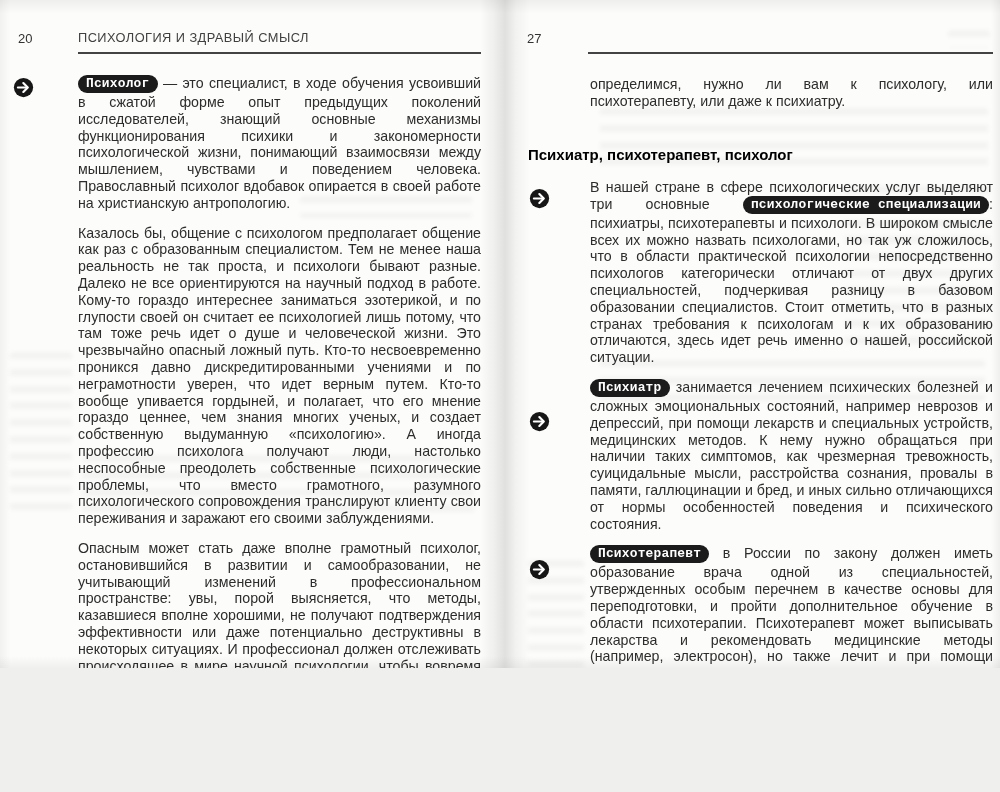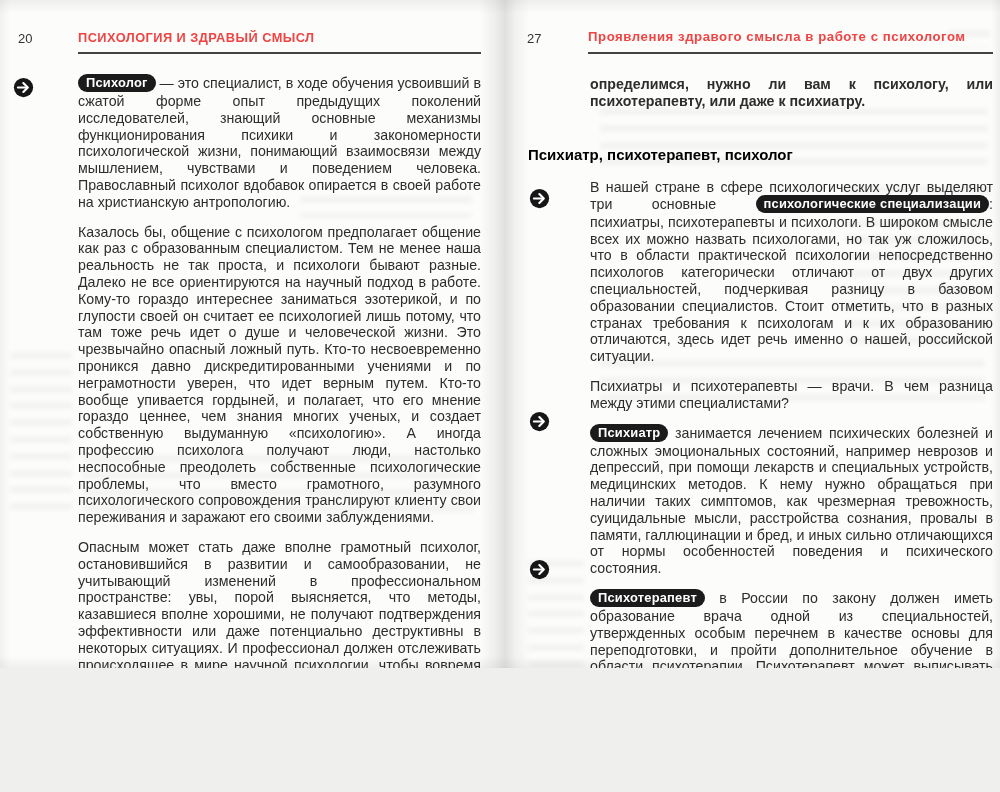--- a/index.html
+++ b/index.html
@@ -21,43 +21,43 @@
   .gutter {
     position:absolute; left:480px; top:0; width:50px; height:100%; z-index:1;
     background:linear-gradient(90deg, rgba(0,0,0,0) 0%, rgba(0,0,0,0.05) 28%,
                rgba(0,0,0,0.11) 50%, rgba(0,0,0,0.04) 72%, rgba(0,0,0,0) 100%);
   }
 
   .pagenum { position:absolute; font-size:13px; color:#333; z-index:3; }
   .pn-left  { left:18px;  top:31px; }
   .pn-right { left:527px; top:31px; }
 
-  .running-head { position:absolute; font-weight:700; color:#ef4444; z-index:3; white-space:nowrap; }
+  .running-head { position:absolute; font-weight:400; color:#404040; z-index:3; white-space:nowrap; }
   .head-left  { left:78px;  top:30px; font-size:12.8px; letter-spacing:0.45px; }
   .head-right { left:588px; top:29px; font-size:13.2px; letter-spacing:0.55px; }
 
   .rule { position:absolute; height:2px; background:#434343; z-index:3; }
   .rule-left  { left:78px;  top:52px; width:403px; }
   .rule-right { left:588px; top:52px; width:405px; }
 
   .col { position:absolute; font-size:14.2px; line-height:16.8px; text-align:justify; z-index:3; }
   .col p { margin:0 0 13px 0; }
   .col p:last-child { margin-bottom:0; }
   .col-left    { left:78px;  top:75px;  width:403px; }
-  .col-r-intro { left:590px; top:76px;  width:403px;font-weight:bold; }
+  .col-r-intro { left:590px; top:76px;  width:403px; }
   .col-r-main  { left:590px; top:179px; width:403px; }
 
   .subheading { position:absolute; left:528px; top:146px; font-size:15px;
                 font-weight:700; color:#000000; z-index:3; }
 
   .badge {
     display:inline-block; background:#1b1b1b; color:#fff;
     font-weight:700; font-size:12.9px; line-height:15px;
     padding:1px 8px 2px; border-radius:9px;
-    position:relative; top:-1px; letter-spacing:0.2px; white-space:nowrap;
+    position:relative; top:-1px; letter-spacing:0.2px; white-space:nowrap;font-family:Liberation Mono, monospace;
   }
 
   .arrow-marker { position:absolute; width:21px; height:21px; z-index:3; }
   .arr-1 { left:13px;  top:77px;  }
   .arr-2 { left:529px; top:188px; }
   .arr-3 { left:529px; top:411px; }
   .arr-4 { left:529px; top:559px; }
 
   
   .ghost {
@@ -102,21 +102,20 @@
   </span>
 
   <div class="col col-left">
     <p><span class="badge">Психолог</span><span> — это специалист, в ходе обучения усвоивший в сжатой форме опыт предыдущих поколений исследователей, знающий основные механизмы функционирования психики и закономерности психологической жизни, понимающий взаимосвязи между мышлением, чувствами и поведением человека. Православный психолог вдобавок опирается в своей работе на христианскую антропологию.</span></p>
     <p><span>Казалось бы, общение с психологом предполагает общение как раз с образованным специалистом. Тем не менее наша реальность не так проста, и психологи бывают разные. Далеко не все ориентируются на научный подход в работе. Кому-то гораздо интереснее заниматься эзотерикой, и по глупости своей он считает ее психологией лишь потому, что там тоже речь идет о душе и человеческой жизни. Это чрезвычайно опасный ложный путь. Кто-то несвоевременно проникся давно дискредитированными учениями и по неграмотности уверен, что идет верным путем. Кто-то вообще упивается гордыней, и полагает, что его мнение гораздо ценнее, чем знания многих ученых, и создает собственную выдуманную «психологию». А иногда профессию психолога получают люди, настолько неспособные преодолеть собственные психологические проблемы, что вместо грамотного, разумного психологического сопровождения транслируют клиенту свои переживания и заражают его своими заблуждениями.</span></p>
     <p><span>Опасным может стать даже вполне грамотный психолог, остановившийся в развитии и самообразовании, не учитывающий изменений в профессиональном пространстве: увы, порой выясняется, что методы, казавшиеся вполне хорошими, не получают подтверждения эффективности или даже потенциально деструктивны в некоторых ситуациях. И профессионал должен отслеживать происходящее в мире научной психологии, чтобы вовремя скорректировать свой «рабочий портфель». Этим психология очень похожа на медицину — врач тоже обязан постоянно подтверждать и повышать квалификацию, как и учитель, и многие другие специалисты.</span></p>
     <p><span>Попробуем разобраться с некоторыми типами психологов и понять, кто из них вполне подходит для сотрудничества, а от кого стоит держаться в стороне. Но для начала давайте</span></p>
   </div>
 
   <div class="pagenum pn-right">27</div>
-  <div class="running-head head-right">Проявления здравого смысла в работе с психологом</div>
   <div class="rule rule-right"></div>
 
   <div class="col col-r-intro">
     <p><span>определимся, нужно ли вам к психологу, или психотерапевту, или даже к психиатру.</span></p>
   </div>
 
   <div class="subheading">Психиатр, психотерапевт, психолог</div>
 
   <span class="arrow-marker arr-2">
     <svg viewBox="0 0 24 24" width="21" height="21">
@@ -135,18 +134,17 @@
   <span class="arrow-marker arr-4">
     <svg viewBox="0 0 24 24" width="21" height="21">
       <circle cx="12" cy="12" r="11" fill="#161616"></circle>
       <path d="M5.6 12h10.5" stroke="#fff" stroke-width="2.5" fill="none" stroke-linecap="round"></path>
       <path d="M11.8 6.9l5.1 5.1-5.1 5.1" stroke="#fff" stroke-width="2.5" fill="none" stroke-linecap="round" stroke-linejoin="round"></path>
     </svg>
   </span>
 
   <div class="col col-r-main">
     <p><span>В нашей стране в сфере психологических услуг выделяют три основные </span><span class="badge">психологические специализации</span><span>: психиатры, психотерапевты и психологи. В широком смысле всех их можно назвать психологами, но так уж сложилось, что в области практической психологии непосредственно психологов категорически отличают от двух других специальностей, подчеркивая разницу в базовом образовании специалистов. Стоит отметить, что в разных странах требования к психологам и к их образованию отличаются, здесь идет речь именно о нашей, российской ситуации.</span></p>
-    <p><span>Психиатры и психотерапевты — врачи. В чем разница между этими специалистами?</span></p>
     <p><span class="badge">Психиатр</span><span> занимается лечением психических болезней и сложных эмоциональных состояний, например неврозов и депрессий, при помощи лекарств и специальных устройств, медицинских методов. К нему нужно обращаться при наличии таких симптомов, как чрезмерная тревожность, суицидальные мысли, расстройства сознания, провалы в памяти, галлюцинации и бред, и иных сильно отличающихся от нормы особенностей поведения и психического состояния.</span></p>
     <p><span class="badge">Психотерапевт</span><span> в России по закону должен иметь образование врача одной из специальностей, утвержденных особым перечнем в качестве основы для переподготовки, и пройти дополнительное обучение в области психотерапии. Психотерапевт может выписывать лекарства и рекомендовать медицинские методы (например, электросон), но также лечит и при помощи психотерапевтических методов. В ряде стран медицинское образование психотерапевту иметь не обязательно, и в последние годы, несмотря на законодательные требования к профессии, в России появляются психотерапевты на базе психологического или иного высшего образования. Они не имеют права назначать лекарства и пользуются</span></p>
   </div>
 
 </div>
 
 </body></html>

